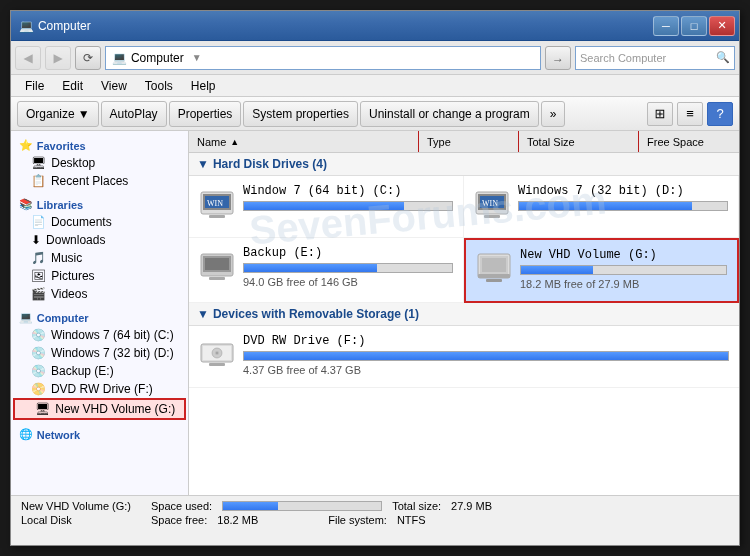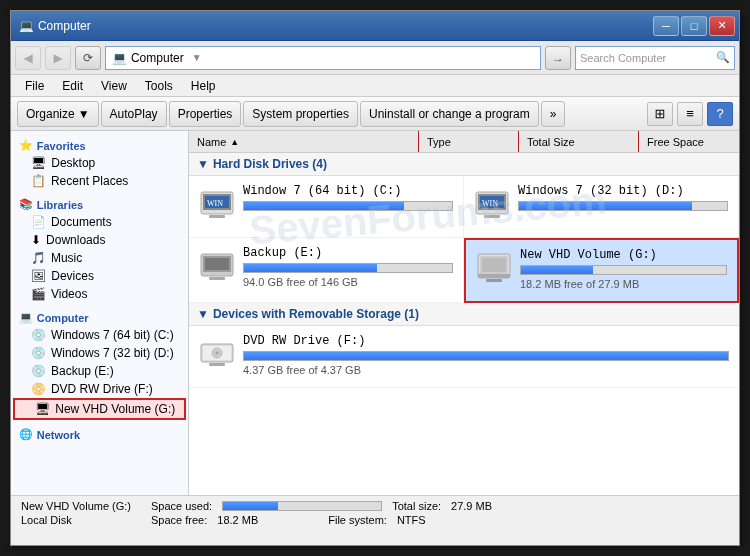--- a/index.html
+++ b/index.html
@@ -448,21 +448,21 @@
         <div class="sidebar-item">
           <span>⬇</span>
           <span>Downloads</span>
         </div>
         <div class="sidebar-item">
           <span>🎵</span>
           <span>Music</span>
         </div>
         <div class="sidebar-item">
           <span>🖼</span>
-          <span>Devices</span>
+          <span>Pictures</span>
         </div>
         <div class="sidebar-item">
           <span>🎬</span>
           <span>Videos</span>
         </div>
       </div>
 
       <div class="sidebar-section">
         <div class="sidebar-header">
           <span>💻</span>

